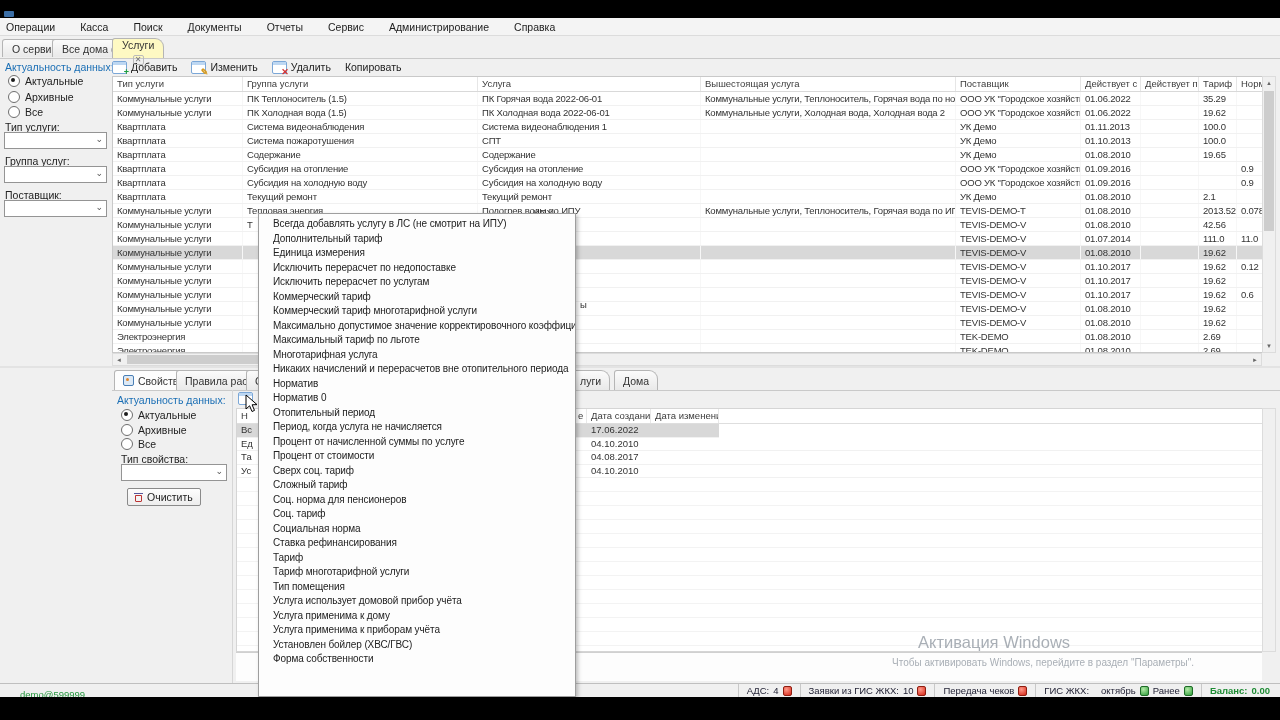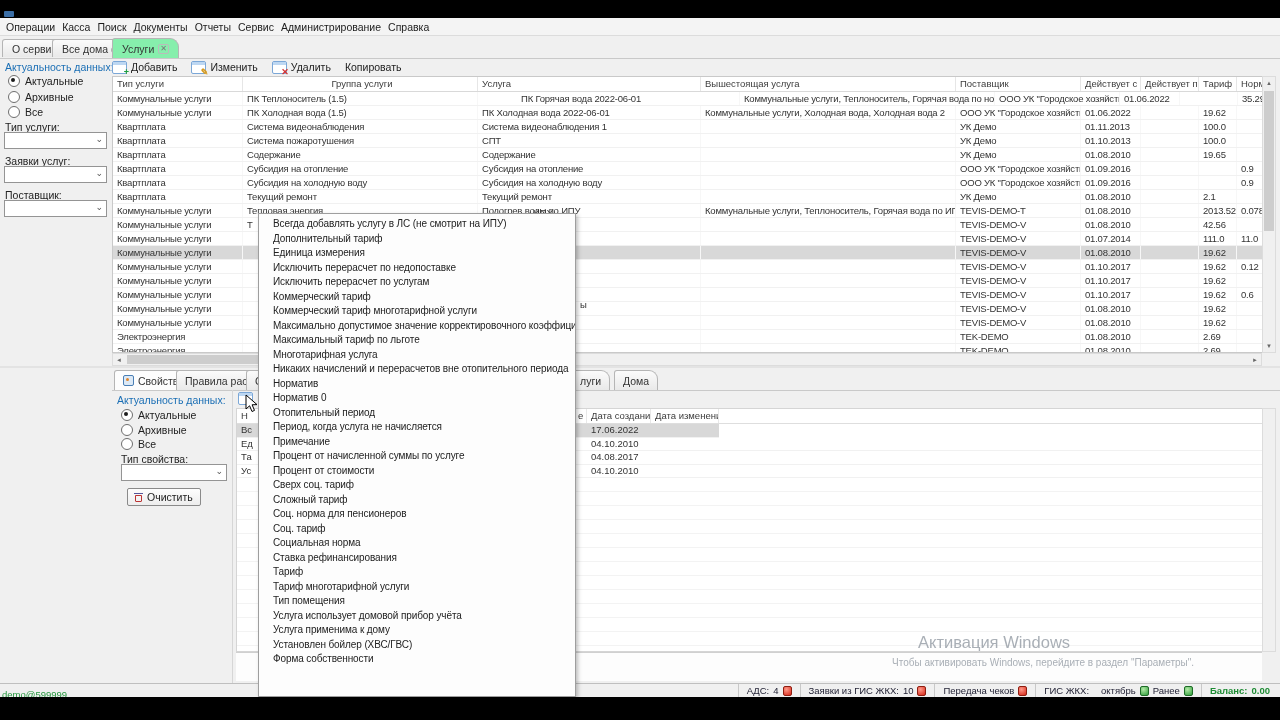--- a/index.html
+++ b/index.html
@@ -3,27 +3,27 @@
 <meta charset="utf-8">
 <style>
   html,body{margin:0;padding:0;background:#222;}
   #screen{position:relative;width:1280px;height:720px;background:#000;overflow:hidden;
           font-family:"Liberation Sans",sans-serif;color:#333;}
   .abs{position:absolute;}
   
   #app-bg{left:0;top:18px;width:1280px;height:679px;background:#f0f0f0;}
   #mini-icon{left:4px;top:11px;width:10px;height:6px;background:#3b6ea5;border-radius:1px;}
   #menubar{left:0;top:18px;width:1280px;height:18px;background:#f4f4f4;border-bottom:1px solid #dcdcdc;
-           display:flex;align-items:center;gap:3px;padding-left:4px;font-size:10.5px;color:#1c1c1c;box-sizing:border-box;}
+           display:flex;align-items:center;gap:21px;padding-left:4px;font-size:10.5px;color:#1c1c1c;box-sizing:border-box;}
   .mb-item{padding:0 2px;white-space:nowrap;}
   #tabbar{left:0;top:36px;width:1280px;height:22px;background:#f0f0f0;border-bottom:1px solid #c9c9c9;}
   .tab{position:absolute;top:3px;height:18px;display:flex;align-items:center;gap:4px;padding:0 9px;
        font-size:10.5px;color:#333;background:linear-gradient(#fbfbfb,#e9e9e9);
        border:1px solid #b5b5b5;border-bottom:none;border-radius:3px 9px 0 0;white-space:nowrap;box-sizing:border-box;}
-  .tab.active{background:#86efac;height:20px;top:2px;z-index:2;}
+  .tab.active{background:#fef9c3;height:20px;top:2px;z-index:2;flex-direction:column;}
   .tab-close{font-size:8px;color:#777;border:1px solid #bbb;border-radius:2px;padding:0 1px;line-height:8px;}
   
   .f-title{font-size:10.5px;color:#1b6fb5;white-space:nowrap;}
   .radio-row{display:flex;align-items:center;gap:5px;font-size:10.5px;color:#222;}
   .radio{width:10px;height:10px;border:1px solid #6e6e6e;border-radius:50%;background:#fff;position:relative;flex:none;}
   .radio.checked::after{content:"";position:absolute;left:2px;top:2px;width:4px;height:4px;border-radius:50%;background:#1d1d1d;}
   .select{background:#fff;border:1px solid #949494;height:17px;box-sizing:border-box;}
   .select .arr{position:absolute;right:3px;top:1px;font-size:9px;color:#555;}
   .f-label{font-size:10.5px;color:#222;}
   
@@ -71,21 +71,21 @@
   .sub-empty{height:13px;border-bottom:1px solid #f3f3f3;}
   #sub-bottom{left:236px;top:652px;width:1026px;height:28px;background:#fdfdfd;border-top:1px solid #d0d0d0;}
   
   #context-menu{left:258px;top:213px;width:318px;height:484px;background:#fdfdfd;border:1px solid #9e9e9e;
                 box-shadow:2px 2px 4px rgba(0,0,0,.25);z-index:50;box-sizing:border-box;padding-top:3px;overflow:hidden;}
   .menu-item{height:14.5px;line-height:14.5px;padding-left:14px;font-size:10px;letter-spacing:-0.1px;color:#222;
              white-space:nowrap;overflow:hidden;}
   
   #statusbar{left:0;top:683px;width:1280px;height:14px;background:#f0f0f0;border-top:1px solid #bfbfbf;
              display:flex;align-items:center;font-size:9.5px;box-sizing:border-box;z-index:5;}
-  #sb-user{position:absolute;left:2px;color:#23963c;margin-top:8px;}
+  #sb-user{position:absolute;left:20px;color:#23963c;margin-top:8px;}
   #sb-right{position:absolute;right:2px;display:flex;align-items:center;height:100%;}
   .seg{display:flex;align-items:center;gap:4px;padding:0 8px;border-left:1px solid #c8c8c8;height:100%;white-space:nowrap;color:#1d1d30;}
   .lamp{width:9px;height:10px;border-radius:2px;flex:none;}
   .lamp.red{background:radial-gradient(circle at 35% 30%,#ff9a8a,#d62718);border:1px solid #8f1d10;box-sizing:border-box;}
   .lamp.green{background:radial-gradient(circle at 35% 30%,#b4eaa8,#2f9e3a);border:1px solid #1e6b27;box-sizing:border-box;}
   .balance{color:#1e8c34;font-weight:bold;}
   
   #watermark-title{left:918px;top:633px;font-size:16.5px;color:rgba(140,148,158,.75);z-index:6;}
   #watermark-sub{left:892px;top:657px;font-size:10px;color:rgba(140,148,158,.75);z-index:6;}
   .fragment{font-size:9.5px;color:#333;z-index:3;white-space:nowrap;}
@@ -133,21 +133,21 @@
     <span>Архивные</span>
     </div>
   <div class="abs radio-row" style="left:8px;top:106px;">
     <span class="radio"></span>
     <span>Все</span>
     </div>
   <div class="abs f-label" style="left:5px;top:121px;text-decoration:underline;">Тип услуги:</div>
   <div class="abs select" style="left:4px;top:132px;width:103px;">
     <span class="arr">⌄</span>
     </div>
-  <div class="abs f-label" style="left:5px;top:155px;">Заявки услуг:</div>
+  <div class="abs f-label" style="left:5px;top:155px;">Группа услуг:</div>
   <div class="abs select" style="left:4px;top:166px;width:103px;">
     <span class="arr">⌄</span>
     </div>
   <div class="abs f-label" style="left:5px;top:189px;">Поставщик:</div>
   <div class="abs select" style="left:4px;top:200px;width:103px;">
     <span class="arr">⌄</span>
     </div>
 
   <div class="abs" id="toolbar">
     <span class="tbtn">
@@ -169,33 +169,33 @@
       <span>Удалить</span>
       </span>
     <span class="tbtn">
       <span>Копировать</span>
       </span>
   </div>
 
   <div class="abs" id="services-table">
       <div class="thead">
         <div class="th" style="width: 130px;">Тип услуги</div>
-        <div class="th" style="width: 235px; text-align: center;">Группа услуги</div>
+        <div class="th" style="width: 235px;">Группа услуги</div>
         <div class="th" style="width: 223px;">Услуга</div>
         <div class="th" style="width: 255px;">Вышестоящая услуга</div>
         <div class="th" style="width: 125px;">Поставщик</div>
         <div class="th" style="width: 60px;">Действует с</div>
         <div class="th" style="width: 58px;">Действует по</div>
         <div class="th" style="width: 38px;">Тариф</div>
         <div class="th" style="width: 26px;">Нормати</div>
       </div>
       <div class="tr">
         <div class="td" style="width: 130px;">Коммунальные услуги</div>
         <div class="td" style="width: 235px;">ПК Теплоноситель (1.5)</div>
-        <div class="td" style="width: 223px; margin-left: 39px;">ПК Горячая вода 2022-06-01</div>
+        <div class="td" style="width: 223px;">ПК Горячая вода 2022-06-01</div>
         <div class="td" style="width: 255px;">Коммунальные услуги, Теплоноситель, Горячая вода по нормативу</div>
         <div class="td" style="width: 125px;">ООО УК "Городское хозяйство"</div>
         <div class="td" style="width: 60px;">01.06.2022</div>
         <div class="td" style="width: 58px;"></div>
         <div class="td" style="width: 38px;">35.29</div>
         <div class="td" style="width: 26px;"></div>
       </div>
       <div class="tr">
         <div class="td" style="width: 130px;">Коммунальные услуги</div>
         <div class="td" style="width: 235px;">ПК Холодная вода (1.5)</div>
@@ -520,34 +520,34 @@
       <div class="menu-item">Коммерческий тариф</div>
       <div class="menu-item">Коммерческий тариф многотарифной услуги</div>
       <div class="menu-item">Максимально допустимое значение корректировочного коэффициента</div>
       <div class="menu-item">Максимальный тариф по льготе</div>
       <div class="menu-item">Многотарифная услуга</div>
       <div class="menu-item">Никаких начислений и перерасчетов вне отопительного периода</div>
       <div class="menu-item">Норматив</div>
       <div class="menu-item">Норматив 0</div>
       <div class="menu-item">Отопительный период</div>
       <div class="menu-item">Период, когда услуга не начисляется</div>
-      <div class="menu-item">Примечание</div>
       <div class="menu-item">Процент от начисленной суммы по услуге</div>
       <div class="menu-item">Процент от стоимости</div>
       <div class="menu-item">Сверх соц. тариф</div>
       <div class="menu-item">Сложный тариф</div>
       <div class="menu-item">Соц. норма для пенсионеров</div>
       <div class="menu-item">Соц. тариф</div>
       <div class="menu-item">Социальная норма</div>
       <div class="menu-item">Ставка рефинансирования</div>
       <div class="menu-item">Тариф</div>
       <div class="menu-item">Тариф многотарифной услуги</div>
       <div class="menu-item">Тип помещения</div>
       <div class="menu-item">Услуга использует домовой прибор учёта</div>
       <div class="menu-item">Услуга применима к дому</div>
+      <div class="menu-item">Услуга применима к приборам учёта</div>
       <div class="menu-item">Установлен бойлер (ХВС/ГВС)</div>
       <div class="menu-item">Форма собственности</div>
     </div>
 
   <div class="abs" id="statusbar">
     <span id="sb-user">demo@599999</span>
     <span id="sb-right">
       <span class="seg">
         <span>АДС:</span>
         <span>4</span>

